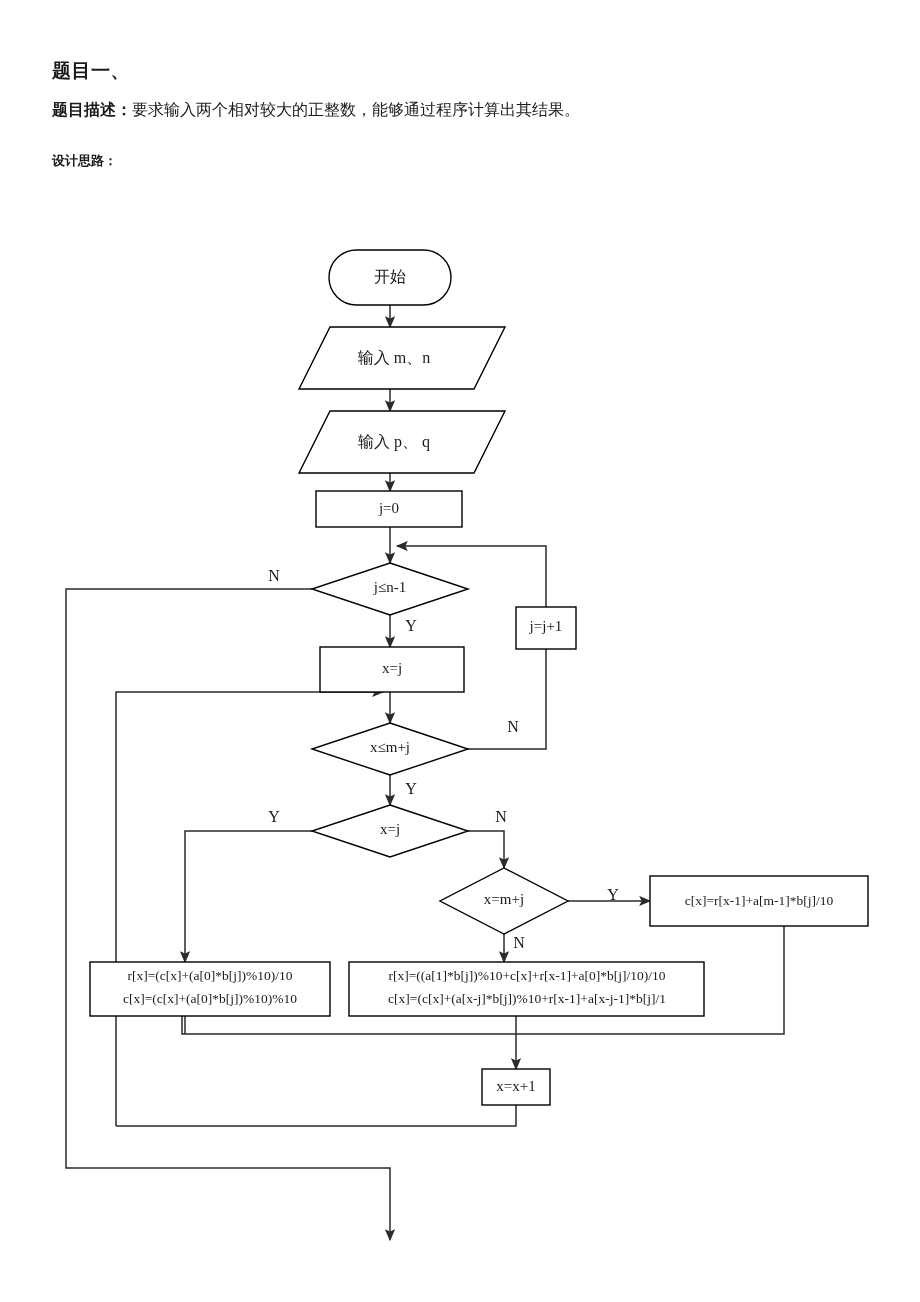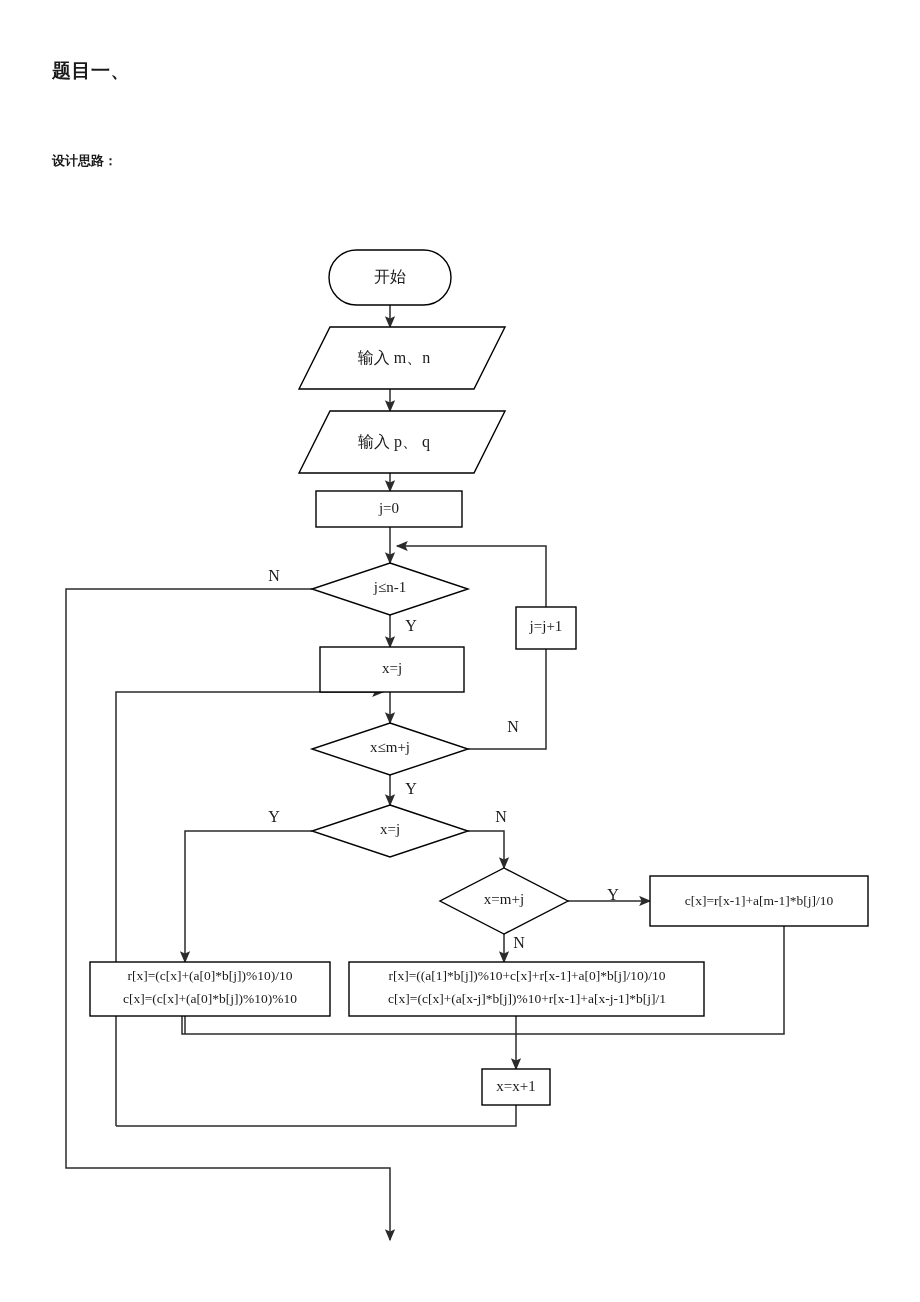--- a/index.html
+++ b/index.html
@@ -89,20 +89,21 @@
     dominant-baseline: middle;
   }
 </style>
 </head>
 <body>
 
 <div class="page">
 
   <div class="doc-text" id="heading">题目一、</div>
 
+  <div class="doc-text" id="desc-line"><span class="lead">题目描述：</span><span class="body">要求输入两个相对较大的正整数，能够通过程序计算出其结果。</span></div>
 
   <div class="doc-text" id="approach">设计思路：</div>
 
   <svg id="flow-svg" viewBox="0 0 920 1302">
     <defs>
       <marker id="arrow" markerWidth="10" markerHeight="10" refX="7.2" refY="3.4" orient="auto" markerUnits="strokeWidth">
         <path d="M0,0 L8,3.4 L0,6.8 L1.6,3.4 z" fill="#2b2b2b"></path>
       </marker>
     </defs>
 

